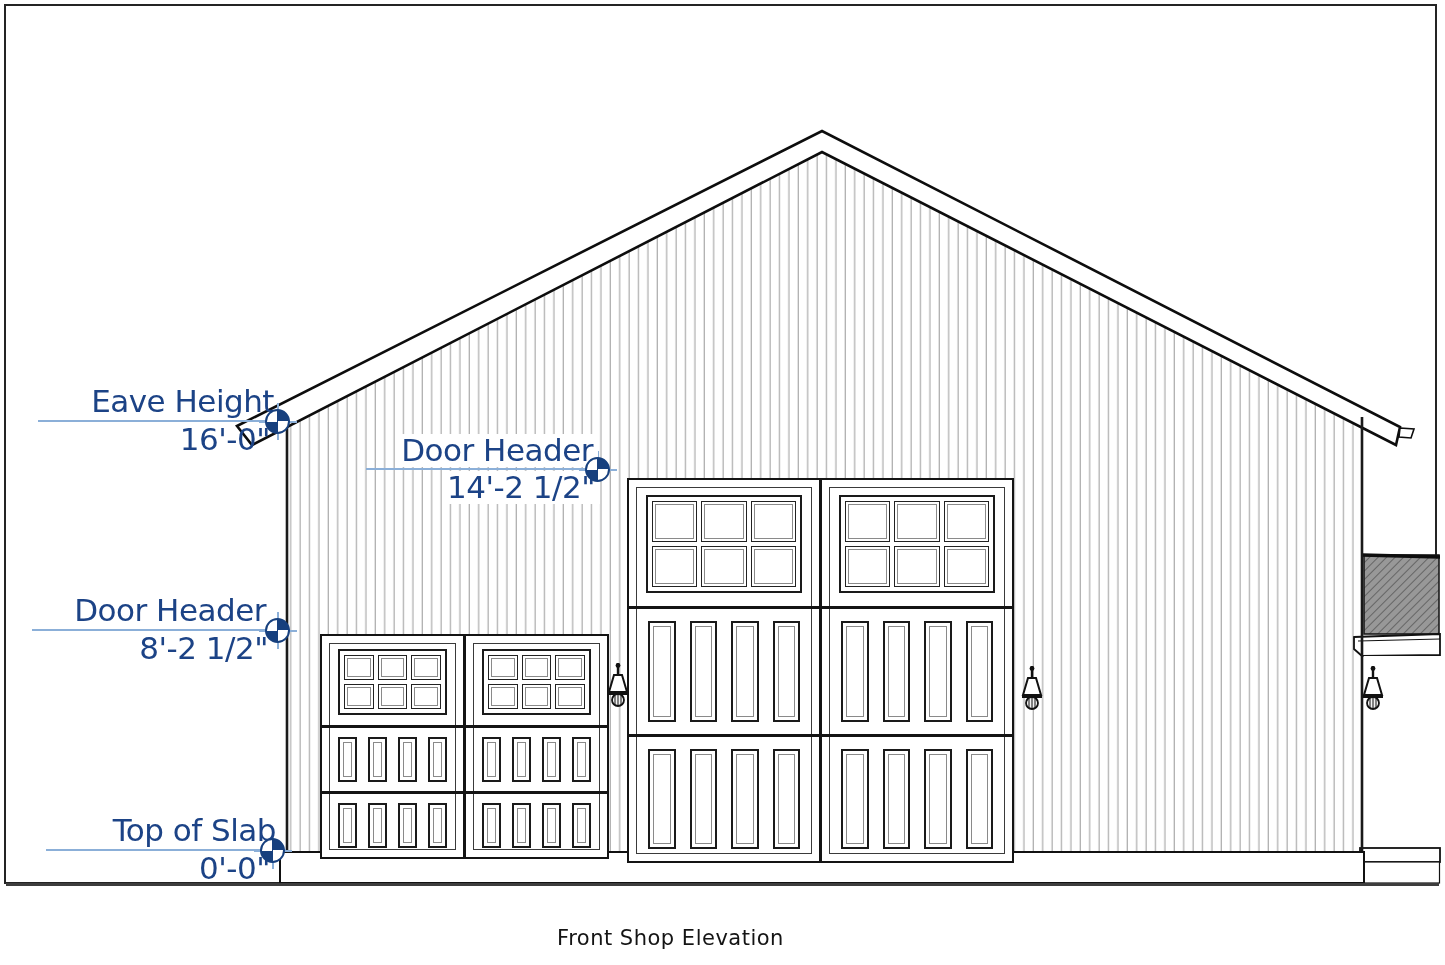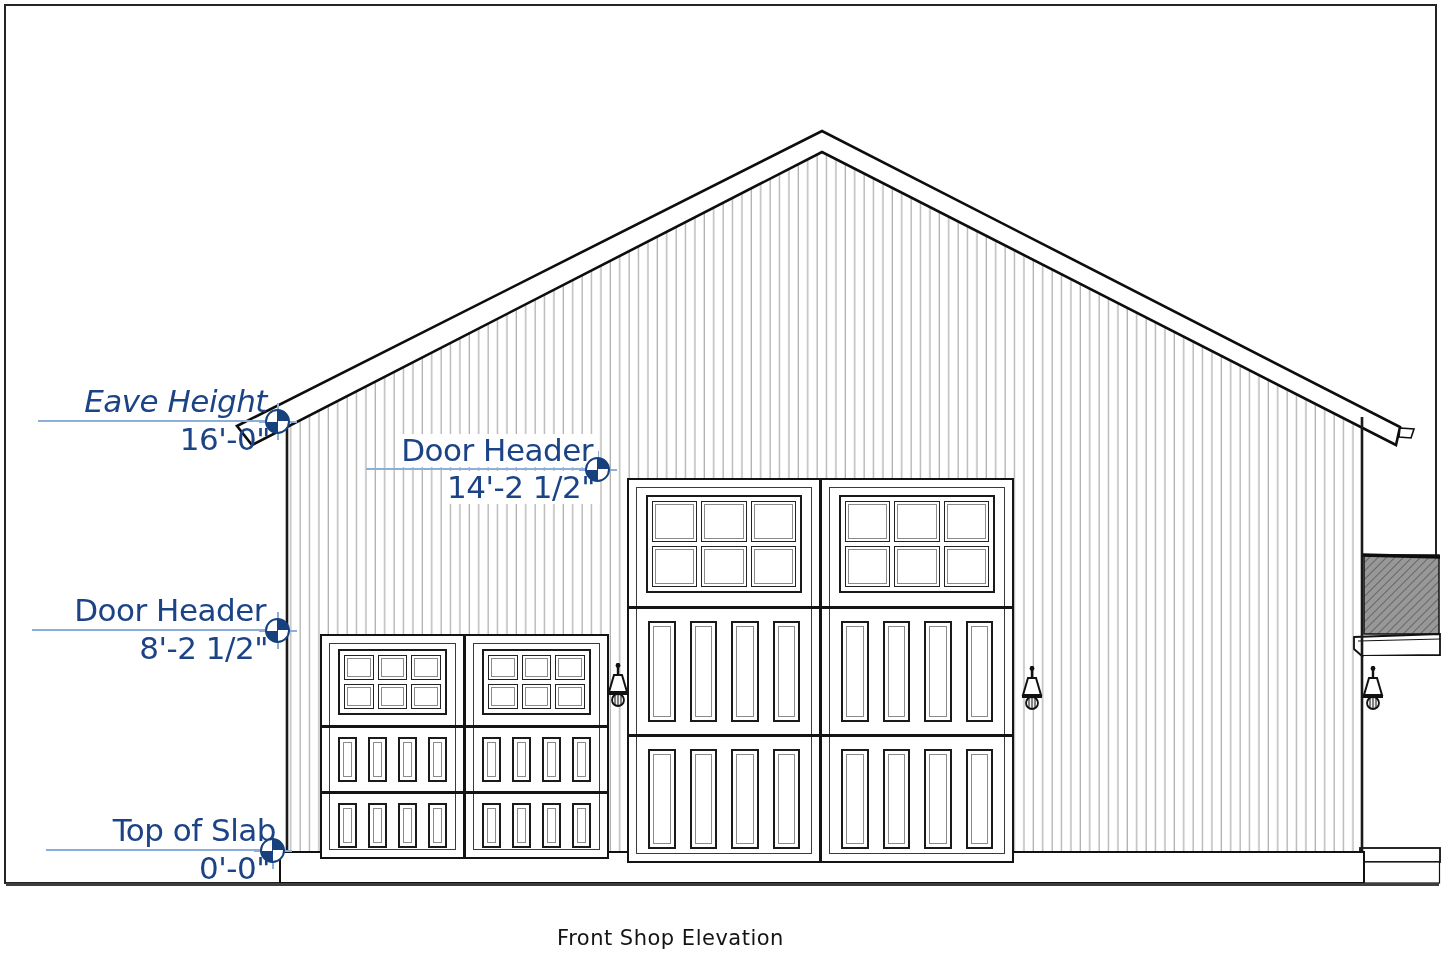--- a/index.html
+++ b/index.html
@@ -63,21 +63,21 @@
     background:conic-gradient(#17407e 0deg 90deg,#ffffff 90deg 180deg,#17407e 180deg 270deg,#ffffff 270deg 360deg);
   }
   .datum::before{ 
     content:'';position:absolute;left:50%;top:-8px;bottom:-8px;width:2px;margin-left:-1px;
     background:var(--leader);z-index:-1;
   }
   .datum::after{ 
     content:'';position:absolute;top:50%;left:-8px;right:-9px;height:2px;margin-top:-1px;
     background:var(--leader);z-index:-1;
   }
-  #ann-eave  .ann-label{left:19px;width:248px;top:-35px;font-style:italic;}
+  #ann-eave  .ann-label{left:26px;width:248px;top:-35px;}
   #ann-eave  .leader   {left:38px;top:0;width:252px;}
   #ann-eave  .ann-value{left:20px;width:250px;top:3px;}
   #ann-eave  .datum    {left:265px;top:-11px;}
   #ann-dh14  .ann-label{left:340px;width:258px;top:-34px;}
   #ann-dh14  .leader   {left:366px;top:0;width:243px;}
   #ann-dh14  .ann-value{left:340px;width:260px;top:3px;}
   #ann-dh14  .datum    {left:585px;top:-11px;}
   #ann-dh8   .ann-label{left:18px;width:248px;top:-35px;}
   #ann-dh8   .leader   {left:32px;top:0;width:258px;}
   #ann-dh8   .ann-value{left:18px;width:250px;top:3px;}

